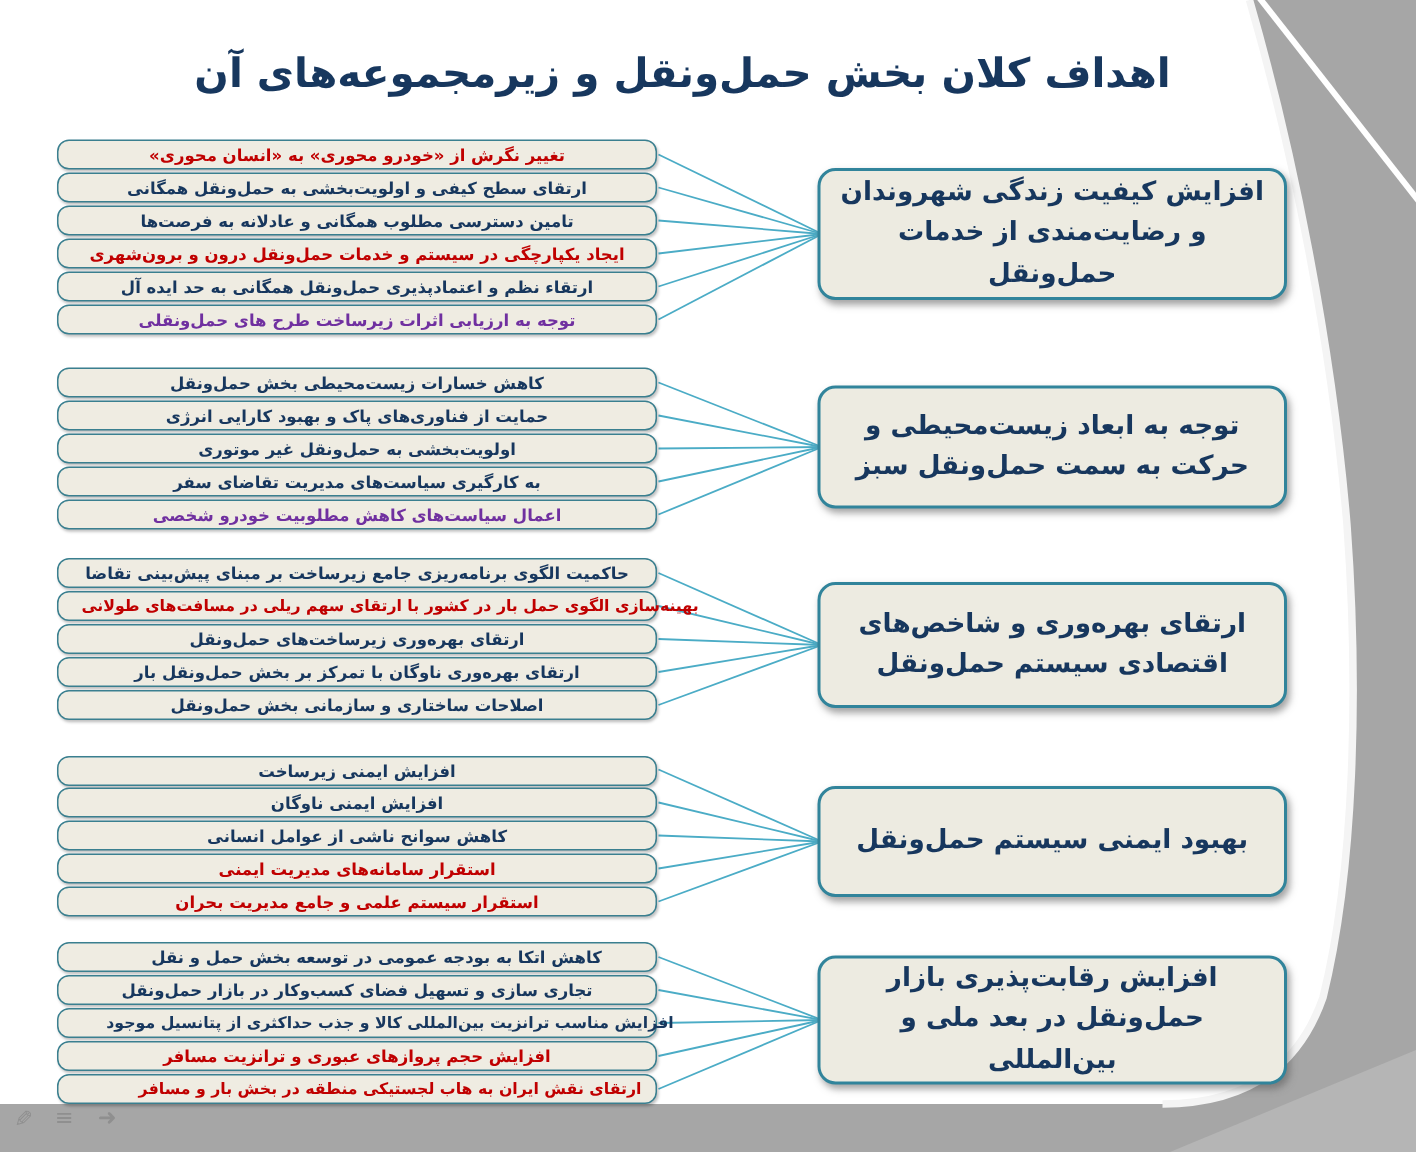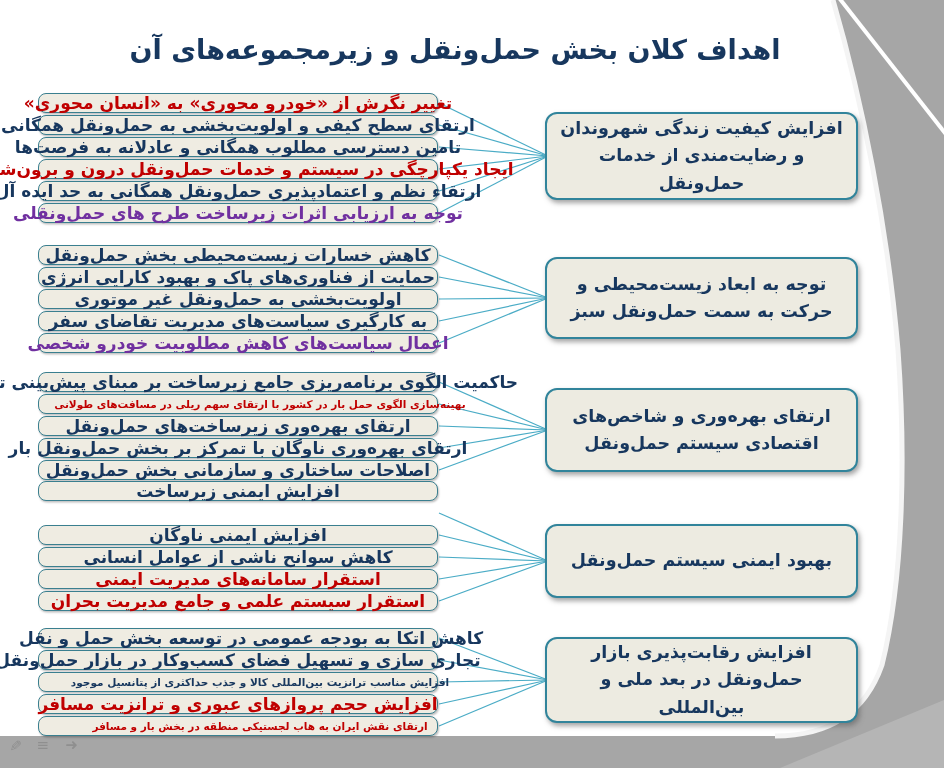--- a/index.html
+++ b/index.html
@@ -15,21 +15,21 @@
     position:absolute;top:34px;left:60px;width:790px;z-index:2;
     text-align:center;font-size:27px;font-weight:bold;color:var(--navy);
   }
   .item{
     position:absolute;left:38px;width:400px;height:20px;z-index:2;
     box-sizing:border-box;
     background:var(--box_fill);
     border:1.6px solid var(--box_border);
     border-radius:8px;
     display:flex;align-items:center;justify-content:center;
-    font-size:17px;font-weight:bold;line-height:1;
+    font-size:11px;font-weight:bold;line-height:1;
     box-shadow:1px 1.5px 2px rgba(0,0,0,0.25);
     white-space:nowrap;
   }
   .item.small{font-size:10.5px;padding-left:44px;}
   .item.navy{color:var(--navy);}
   .item.red{color:var(--red);}
   .item.purple{color:var(--purple);}
   .goal{
     position:absolute;left:545px;width:313px;z-index:2;
     box-sizing:border-box;
@@ -106,21 +106,21 @@
     <div class="item navy" dir="rtl" style="top: 289px;">اولویت‌بخشی به حمل‌ونقل غیر موتوری</div>
     <div class="item navy" dir="rtl" style="top: 311px;">به کارگیری سیاست‌های مدیریت تقاضای سفر</div>
     <div class="item purple" dir="rtl" style="top: 333px;">اعمال سیاست‌های کاهش مطلوبیت خودرو شخصی</div>
     <div class="goal" dir="rtl" style="top: 257px; height: 82px;">توجه به ابعاد زیست‌محیطی و حرکت به سمت حمل‌ونقل سبز</div>
     <div class="item navy" dir="rtl" style="top: 372px;">حاکمیت الگوی برنامه‌ریزی جامع زیرساخت بر مبنای پیش‌بینی تقاضا</div>
     <div class="item red small" dir="rtl" style="top: 394px;">بهینه‌سازی الگوی حمل بار در کشور با ارتقای سهم ریلی در مسافت‌های طولانی</div>
     <div class="item navy" dir="rtl" style="top: 416px;">ارتقای بهره‌وری زیرساخت‌های حمل‌ونقل</div>
     <div class="item navy" dir="rtl" style="top: 438px;">ارتقای بهره‌وری ناوگان با تمرکز بر بخش حمل‌ونقل بار</div>
     <div class="item navy" dir="rtl" style="top: 460px;">اصلاحات ساختاری و سازمانی بخش حمل‌ونقل</div>
     <div class="goal" dir="rtl" style="top: 388px; height: 84px;">ارتقای بهره‌وری و شاخص‌های اقتصادی سیستم حمل‌ونقل</div>
-    <div class="item navy" dir="rtl" style="top: 481px;">افزایش ایمنی زیرساخت</div>
+    <div class="item navy" dir="rtl" style="top: 504px;">افزایش ایمنی زیرساخت</div>
     <div class="item navy" dir="rtl" style="top: 525px;">افزایش ایمنی ناوگان</div>
     <div class="item navy" dir="rtl" style="top: 547px;">کاهش سوانح ناشی از عوامل انسانی</div>
     <div class="item red" dir="rtl" style="top: 569px;">استقرار سامانه‌های مدیریت ایمنی</div>
     <div class="item red" dir="rtl" style="top: 591px;">استقرار سیستم علمی و جامع مدیریت بحران</div>
     <div class="goal" dir="rtl" style="top: 524px; height: 74px;">بهبود ایمنی سیستم حمل‌ونقل</div>
     <div class="item navy" dir="rtl" style="top: 628px; padding-left: 26px;">کاهش اتکا به بودجه عمومی در توسعه بخش حمل و نقل</div>
     <div class="item navy" dir="rtl" style="top: 650px;">تجاری سازی و تسهیل فضای کسب‌وکار در بازار حمل‌ونقل</div>
     <div class="item navy small" dir="rtl" style="top: 672px;">افزایش مناسب ترانزیت بین‌المللی کالا و جذب حداکثری از پتانسیل موجود</div>
     <div class="item red" dir="rtl" style="top: 694px;">افزایش حجم پروازهای عبوری و ترانزیت مسافر</div>
     <div class="item red small" dir="rtl" style="top: 716px;">ارتقای نقش ایران به هاب لجستیکی منطقه در بخش بار و مسافر</div>

